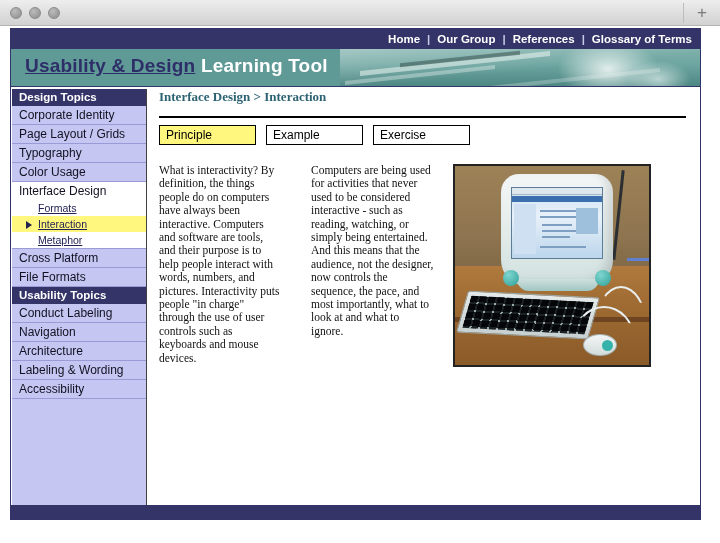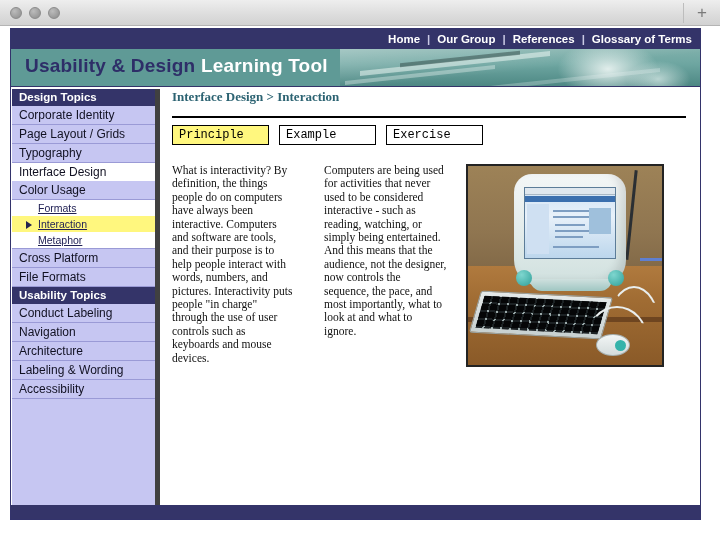--- a/index.html
+++ b/index.html
@@ -82,34 +82,34 @@
     transform: skewY(-6deg);
   }
   .banner-photo .s1 { left: 20px;  top: 12px; width: 190px; height: 5px; }
   .banner-photo .s2 { left: 5px;   top: 24px; width: 150px; height: 4px; opacity:.7; }
   .banner-photo .s3 { left: 60px;  top: 8px;  width: 120px; height: 4px; background: rgba(40,60,58,.45); }
   .banner-photo .s4 { left: 150px; top: 28px; width: 170px; height: 4px; opacity:.5; }
   .banner-title {
     position: absolute; left: 14px; top: 6px;
     font-size: 19px; font-weight: bold; letter-spacing: .2px;
   }
-  .banner-title .t1 { color: #2e2e68; }
+  .banner-title .t1 { color: #2e2e68; text-decoration: underline; }
   .banner-title .t2 { color: #ffffff; margin-top: 24px; }
 
   
   .body-area {
     position: absolute; left: 0; top: 59px; right: 0; bottom: 0;
     display: flex;
   }
 
   
   .sidebar {
-    width: 148px; margin: 1px 0 0 1px;
+    width: 135px; margin: 1px 0 0 1px;
     background: #c6c6f2;
-    border-right: 5px solid #404040;
+    border-right: 1px solid #404040;
     border-bottom: 1px solid #343469;
     display: flex; flex-direction: column;
   }
   .nav-header {
     background: #343469; color: #ffffff;
     font-size: 11.5px; font-weight: bold;
     padding: 2px 0 2px 7px;
     border-bottom: 1px solid #343469;
   }
   .nav-item {
@@ -158,21 +158,21 @@
     height: 2px; background: #000000;
   }
   .tabs {
     position: absolute; left: 12px; top: 37px;
     display: flex; gap: 10px;
   }
   .tab {
     width: 97px; height: 20px;
     border: 1px solid #000000;
     background: #ffffff;
-    font-family: Liberation Mono, monospace;
+    font-family: Liberation Sans, sans-serif;
     font-size: 12px; color: #000000;
     padding-left: 6px; line-height: 18px;
   }
   .tab.selected { background: #fff77e; }
 
   .cols { position: absolute; left: 12px; top: 76px; right: 10px; }
   .col {
     font-family: "Liberation Serif", serif;
     font-size: 11.5px; line-height: 13.4px; color: #111111;
     display: inline-block; vertical-align: top;
@@ -315,22 +315,22 @@
   </div>
 
   <div class="body-area">
 
     <div class="sidebar">
       <div class="nav-header">Design Topics</div>
 
       <div class="nav-item">Corporate Identity</div>
       <div class="nav-item">Page Layout / Grids</div>
       <div class="nav-item">Typography</div>
+      <div class="nav-item">Color Usage</div>
       <div class="nav-item open">Interface Design</div>
-      <div class="nav-item">Color Usage</div>
 
       <div class="nav-sub">
         <span class="lbl">Formats</span>
       </div>
       <div class="nav-sub active">
         <span class="lbl">Interaction</span>
       </div>
       <div class="nav-sub last">
         <span class="lbl">Metaphor</span>
       </div>

